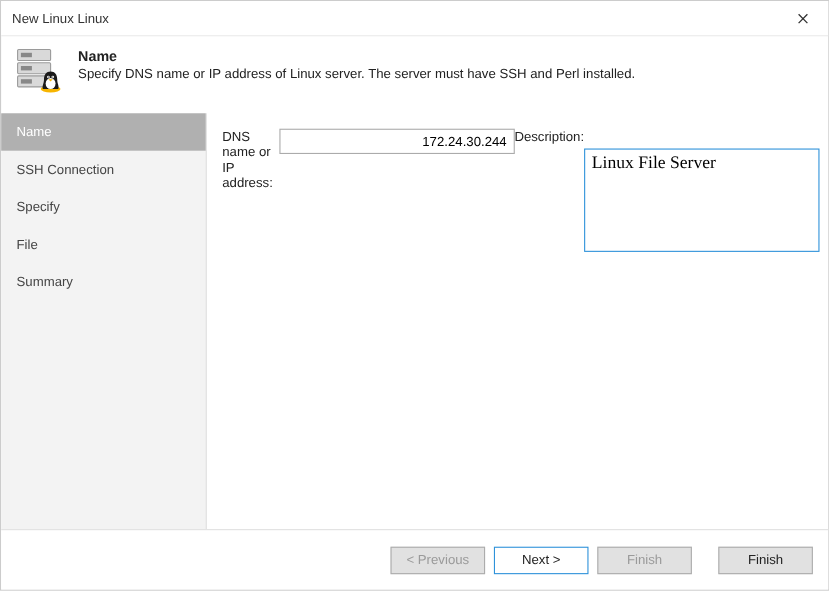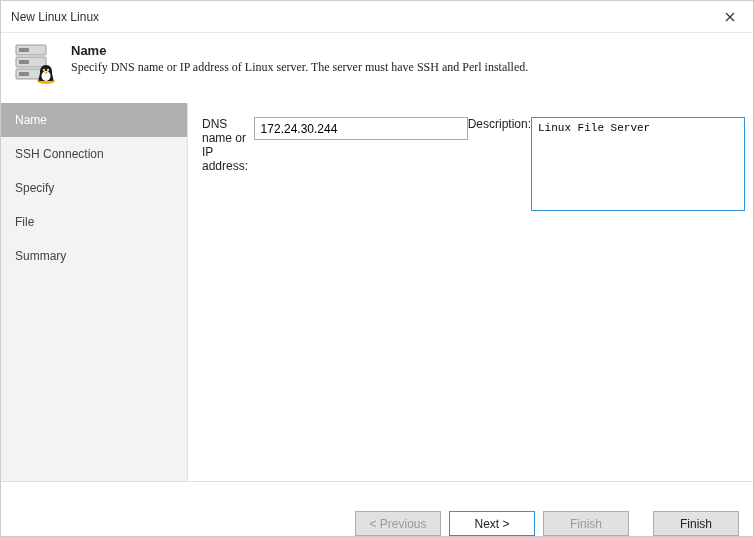--- a/index.html
+++ b/index.html
@@ -50,21 +50,20 @@
     }
     .header-text h1 {
       font-size: 13px;
       font-weight: 700;
       color: #222;
       margin-bottom: 2px;
     }
     .header-text p {
       font-size: 12px;
       color: #222;
-      font-family: Liberation Serif, serif;
     }
     .body {
       flex: 1;
       display: flex;
       min-height: 0;
     }
     .sidebar {
       width: 187px;
       background: #f3f3f3;
       border-right: 1px solid #e0e0e0;
@@ -95,36 +94,38 @@
     }
     .text-input {
       width: 100%;
       height: 23px;
       border: 1px solid #ababab;
       padding: 2px 6px;
       font-size: 12px;
       font-family: inherit;
       outline: none;
       margin-bottom: 29px;
+      text-align: right;
     }
     .textarea {
       width: 100%;
       height: 94px;
       border: 1px solid #2e92da;
       padding: 4px 6px;
-      font-size: 11px;
-      font-family: Liberation Mono, monospace;
+      font-size: 16px;
+      font-family: Liberation Serif, serif;
       outline: none;
       resize: none;
+      margin-top: 18px;
     }
     .footer {
       height: 55px;
       border-top: 1px solid #e0e0e0;
       display: flex;
-      align-items: flex-end;
+      align-items: center;
       justify-content: flex-end;
       gap: 8px;
       padding: 0 14px;
       background: #fff;
     }
     .btn {
       min-width: 86px;
       height: 25px;
       border: 1px solid #acacac;
       background: #e1e1e1;

